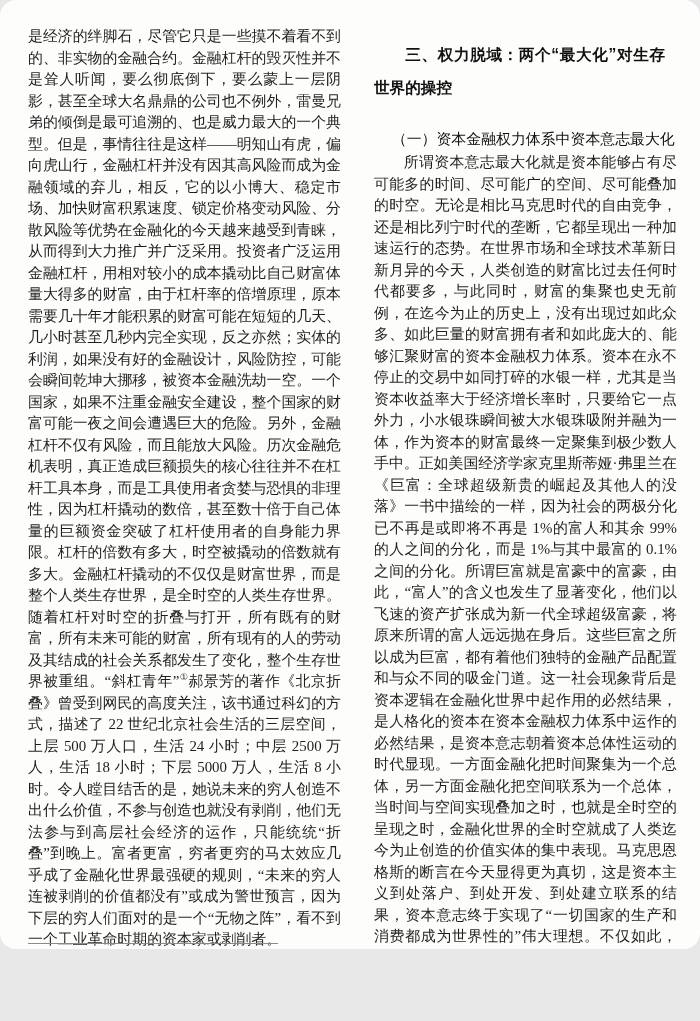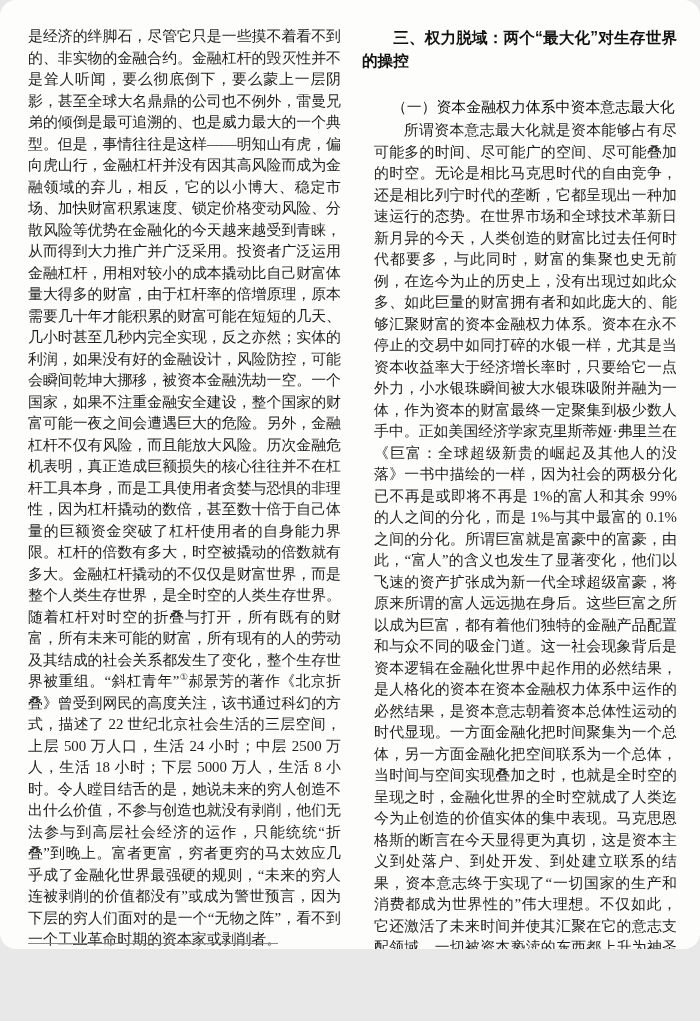--- a/index.html
+++ b/index.html
@@ -28,25 +28,25 @@
     left: 28px;
     width: 313px;
     font-size: 14.9px;
     line-height: 21.5px;
   }
   .col-right {
     left: 362px;
     width: 315px;
   }
   .section-heading {
-    margin: 0;
+    margin: 12px;
     font-family: "Liberation Sans", "DejaVu Sans", sans-serif;
     font-weight: bold;
     font-size: 15.6px;
-    line-height: 23px;
+    line-height: 33px;
     text-indent: 2em;
     text-align: justify;
     color: #111;
   }
   .subsection-heading {
     margin: 24px 0 0 0;
     font-family: "Liberation Sans", "DejaVu Sans", sans-serif;
     font-weight: normal;
     font-size: 14.9px;
     line-height: 22px;

